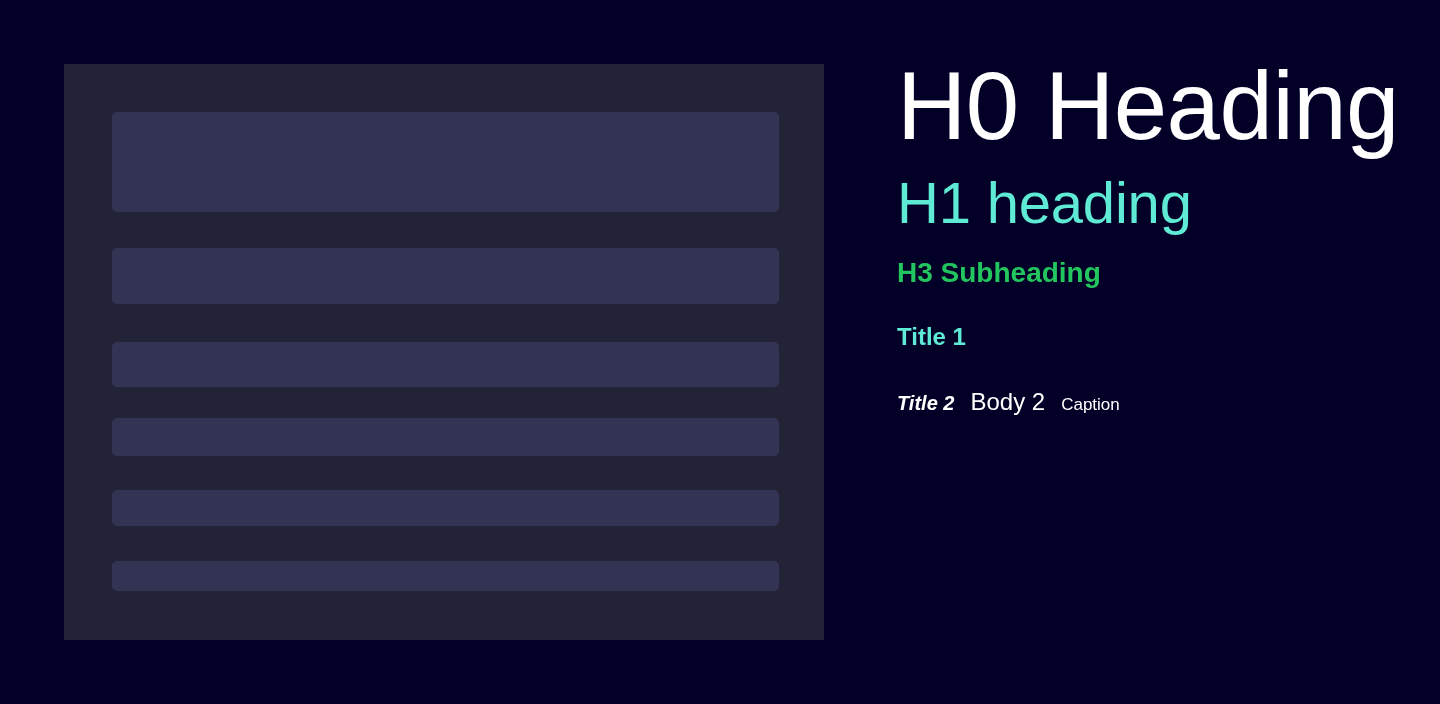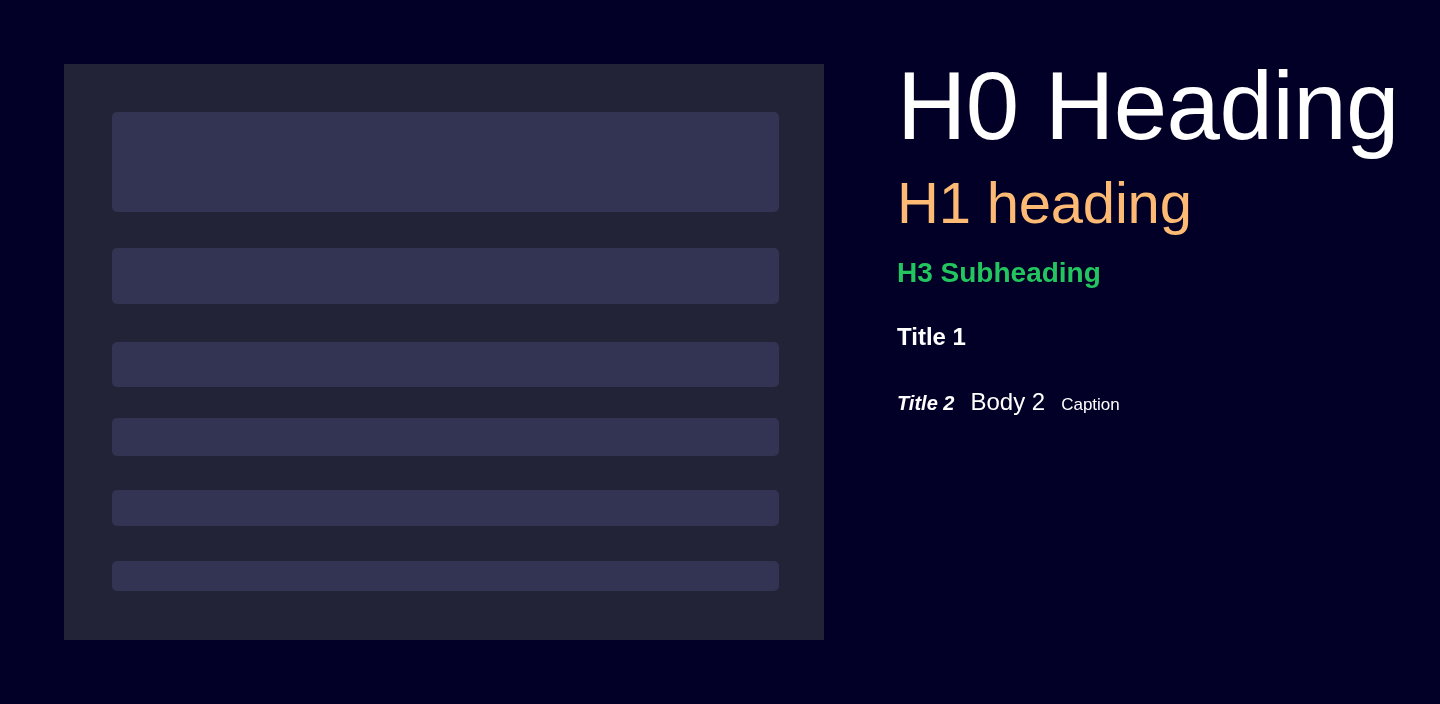--- a/index.html
+++ b/index.html
@@ -109,30 +109,30 @@
   <div class="skeleton-bar b5" style="background: rgb(51, 51, 83);"></div>
   <div class="skeleton-bar b6" style="background: rgb(51, 51, 83);"></div>
 </div>
 
 <div class="type-column">
 
   <div class="type-row row-h0" style="color: rgb(255, 255, 255);">
     <span>H0 Heading</span>
   </div>
 
-  <div class="type-row row-h1" style="color: #fdba74;">
+  <div class="type-row row-h1" style="color: #5eead4;">
     <span>H1 heading</span>
   </div>
 
 
   <div class="type-row row-h3" style="color: #22c55e;">
     <span>H3 Subheading</span>
   </div>
 
-  <div class="type-row row-t1" style="color: #ffffff;">
+  <div class="type-row row-t1" style="color: #5eead4;">
     <span class="title-1">Title 1</span>
   </div>
 
   <div class="type-row row-t2" style="color: rgb(255, 255, 255);">
     <span class="title-2">Title 2</span>
     <span class="body-2">Body 2</span>
     <span class="caption">Caption</span>
   </div>
 
 </div>

